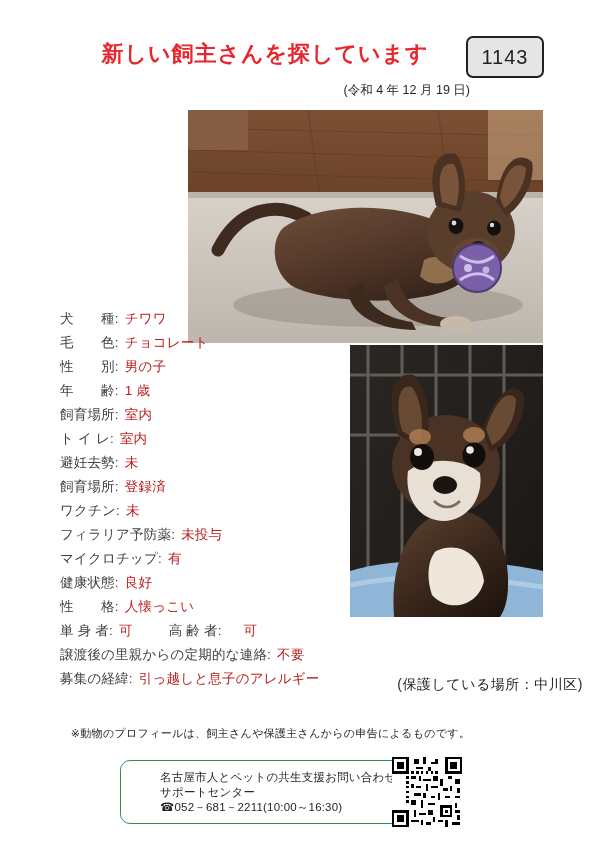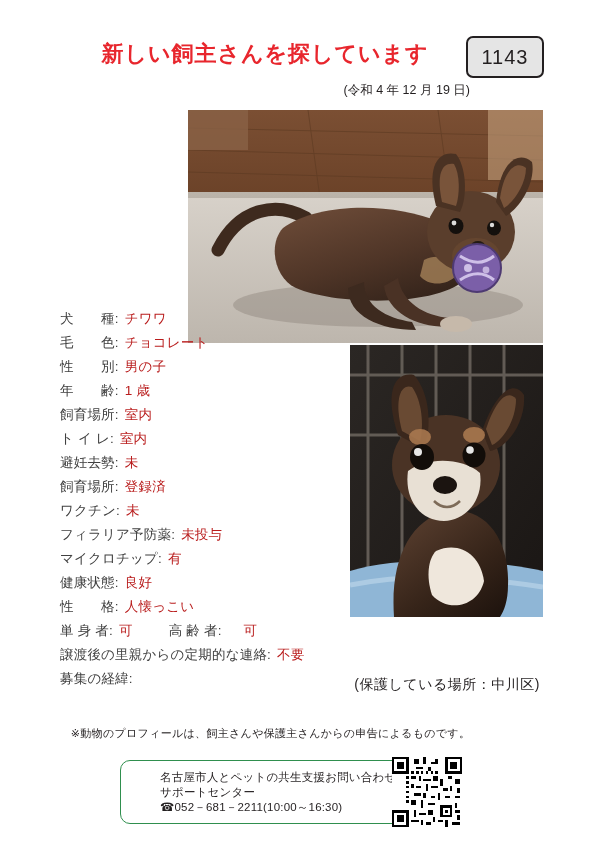--- a/index.html
+++ b/index.html
@@ -123,20 +123,21 @@
 
   
   .shelter {
     position: absolute;
     top: 676px;
     left: 0;
     width: 540px;
     text-align: right;
     font-size: 14px;
     letter-spacing: 0.5px;
+    padding-left: 43px;
   }
 
   
   .note {
     position: absolute;
     top: 726px;
     left: 0;
     width: 541px;
     text-align: center;
     font-size: 11px;
@@ -374,20 +375,21 @@
         <span class="plabel">高 齢 者:</span>
         <span class="pvalue">可</span>
       </span>
     </div>
     <div class="prow">
       <span class="plabel">譲渡後の里親からの定期的な連絡:</span>
       <span class="pvalue">不要</span>
     </div>
     <div class="prow">
       <span class="plabel">募集の経緯:</span>
+      <span class="pvalue">引っ越しと息子のアレルギー</span>
     </div>
   </div>
 
   <div class="shelter">(保護している場所：中川区)</div>
 
   <div class="note">※動物のプロフィールは、飼主さんや保護主さんからの申告によるものです。</div>
 
   <div class="contact-box">
     <div class="contact-line">
       <span>名古屋市人とペットの共生支援</span><span>お問い合わせ先</span>

